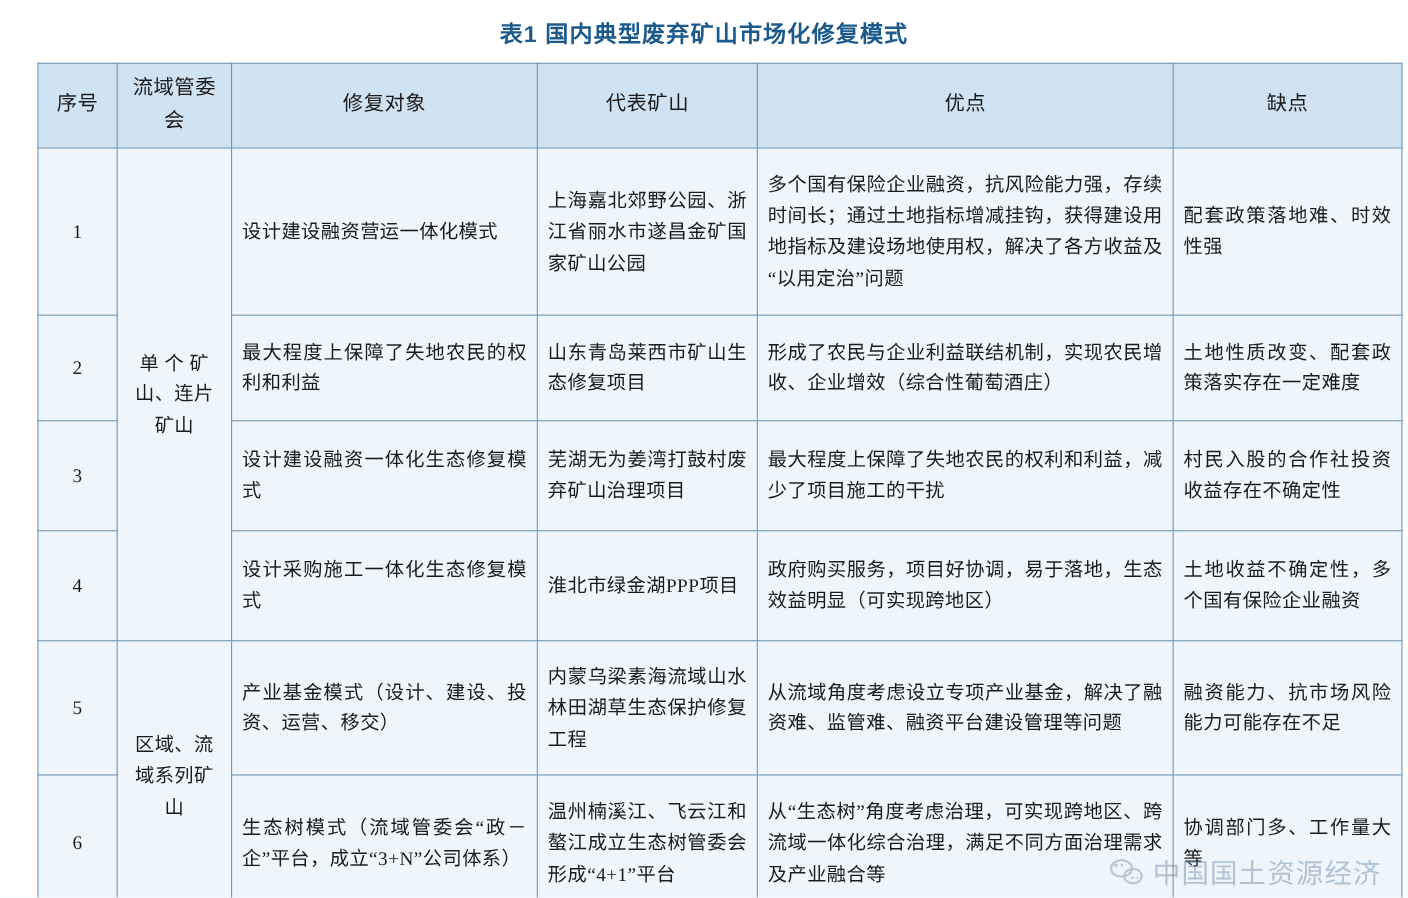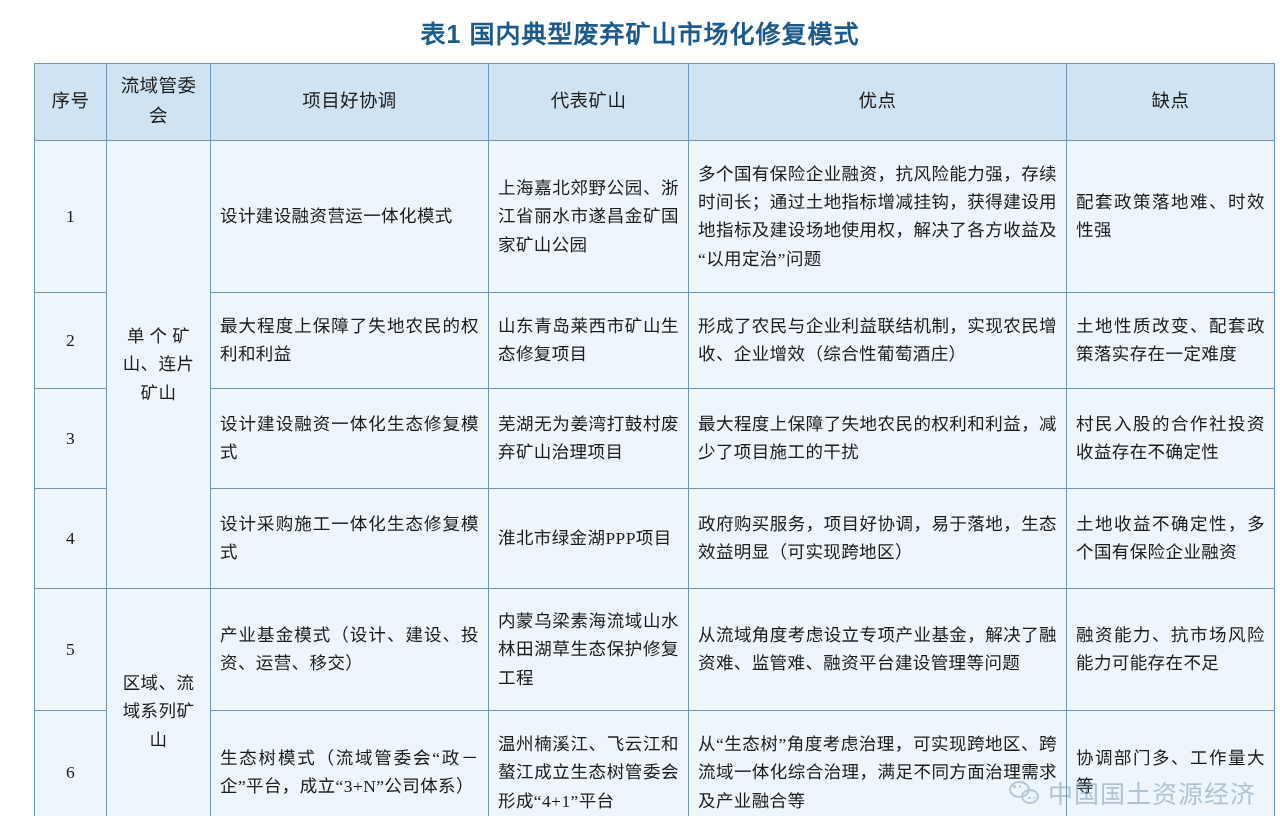--- a/index.html
+++ b/index.html
@@ -20,21 +20,21 @@
     position: relative;
     width: 1280px;
     height: 816px;
     box-sizing: border-box;
     padding: 0;
   }
 
   .table-title {
     text-align: center;
     color: #1d5a8c;
-    font-size: 25px;
+    font-size: 21px;
     font-weight: bold;
     letter-spacing: 1px;
     padding-top: 14px;
     padding-bottom: 13px;
     font-family: "Liberation Sans", "DejaVu Sans", sans-serif;
     user-select: none;
   }
 
   .table-wrap {
     position: relative;
@@ -178,21 +178,21 @@
           <col class="c-object">
           <col class="c-mode">
         <col class="c-mine">
           <col class="c-pros">
           <col class="c-cons">
       </colgroup>
       <thead>
         <tr>
           <th>序号</th>
           <th>流域管委会</th>
-          <th>项目好协调</th>
+          <th>修复对象</th>
           <th>代表矿山</th>
           <th>优点</th>
           <th>缺点</th>
         </tr>
       </thead>
       <tbody>
 
         <tr class="r1">
           <td class="cell-index">1</td>
           <td class="cell-object" rowspan="4">单 个 矿山、连片矿山</td>

